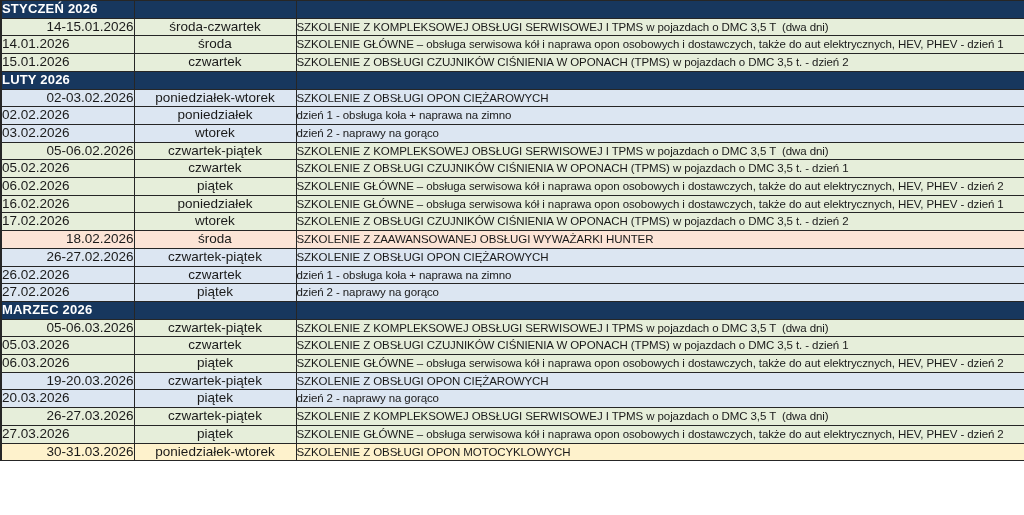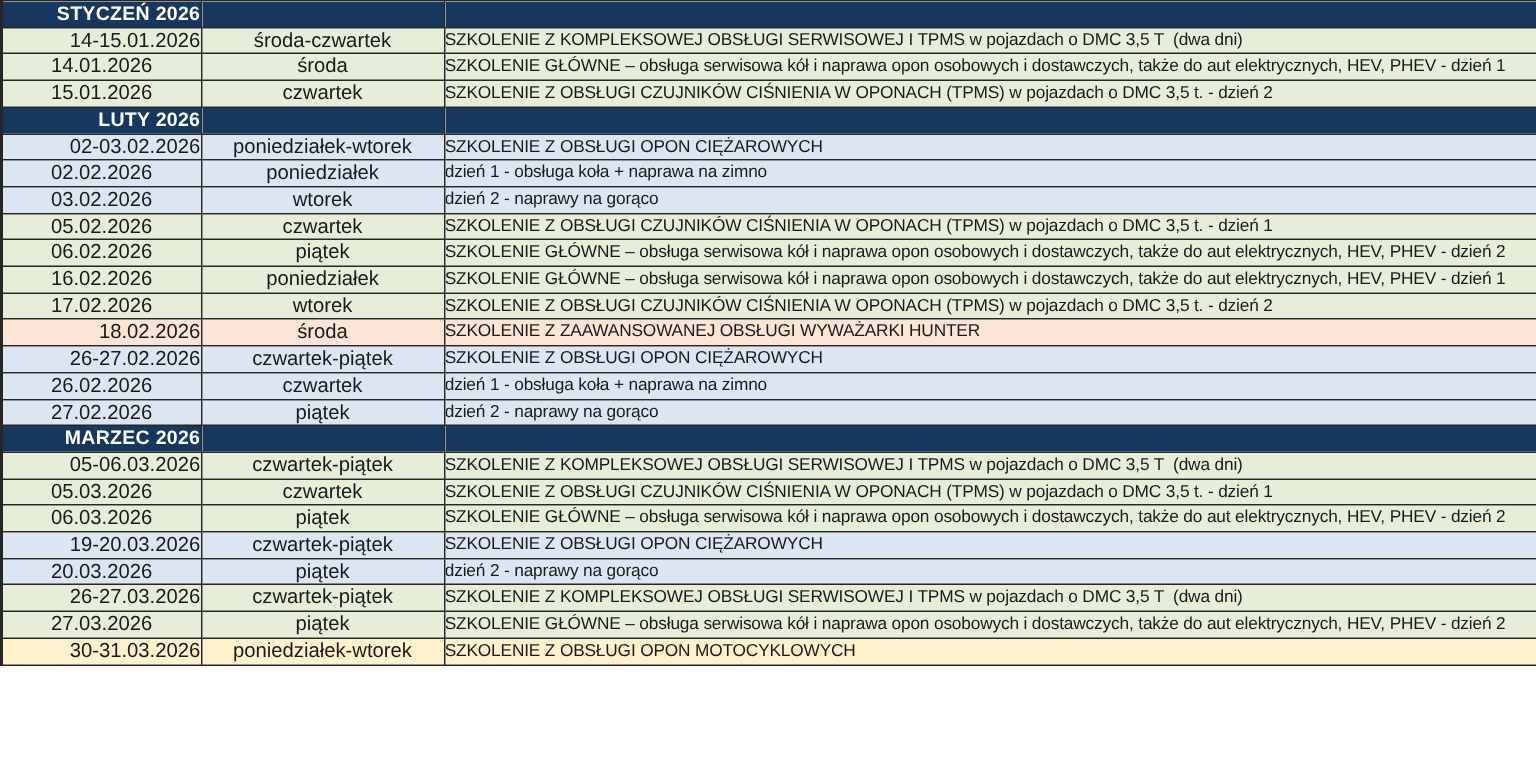--- a/index.html
+++ b/index.html
@@ -15,25 +15,25 @@
     height:16.7px;line-height:16.7px;padding:0;
     border:1px solid var(--border,#262626);
     overflow:hidden;white-space:nowrap;
     color:var(--text,#1a1a1a);
     vertical-align:middle;
   }
   .c1{font-size:13.5px;}
   .c2{font-size:13.5px;text-align:center;margin-top:24px;}
   .c3{font-size:11.5px;text-align:left;padding-left:0;letter-spacing:-0.1px;white-space:pre;}
   tr.session.parent .c1{text-align:right;padding-left:3px;}
-  tr.session.child  .c1{text-align:center;}
+  tr.session.child  .c1{}
   tr.month td{background:var(--header_bg,#17375e);}
   tr.month .c1{
     color:var(--header_text,#ffffff);
-    font-weight:bold;text-align:right;font-size:13px;letter-spacing:0.2px;
+    font-weight:bold;text-align:left;font-size:13px;letter-spacing:0.2px;
   }
   tr.green  td{background:var(--green,#e6eeda);}
   tr.blue   td{background:var(--blue,#dce6f2);}
   tr.peach  td{background:var(--peach,#fce4d6);}
   tr.yellow td{background:var(--yellow,#fef2cc);}
 </style>
 </head>
 <body>
 
 <div class="wrap">
@@ -76,20 +76,25 @@
         </tr>
         <tr class="session blue child">
           <td class="c1">02.02.2026</td>
           <td class="c2">poniedziałek</td>
           <td class="c3">dzień 1 - obsługa koła + naprawa na zimno</td>
         </tr>
         <tr class="session blue child">
           <td class="c1">03.02.2026</td>
           <td class="c2">wtorek</td>
           <td class="c3">dzień 2 - naprawy na gorąco</td>
+        </tr>
+        <tr class="session green parent">
+          <td class="c1">05-06.02.2026</td>
+          <td class="c2">czwartek-piątek</td>
+          <td class="c3">SZKOLENIE Z KOMPLEKSOWEJ OBSŁUGI SERWISOWEJ I TPMS w pojazdach o DMC 3,5 T  (dwa dni)</td>
         </tr>
         <tr class="session green child">
           <td class="c1">05.02.2026</td>
           <td class="c2">czwartek</td>
           <td class="c3">SZKOLENIE Z OBSŁUGI CZUJNIKÓW CIŚNIENIA W OPONACH (TPMS) w pojazdach o DMC 3,5 t. - dzień 1</td>
         </tr>
         <tr class="session green child">
           <td class="c1">06.02.2026</td>
           <td class="c2">piątek</td>
           <td class="c3">SZKOLENIE GŁÓWNE – obsługa serwisowa kół i naprawa opon osobowych i dostawczych, także do aut elektrycznych, HEV, PHEV - dzień 2</td>

